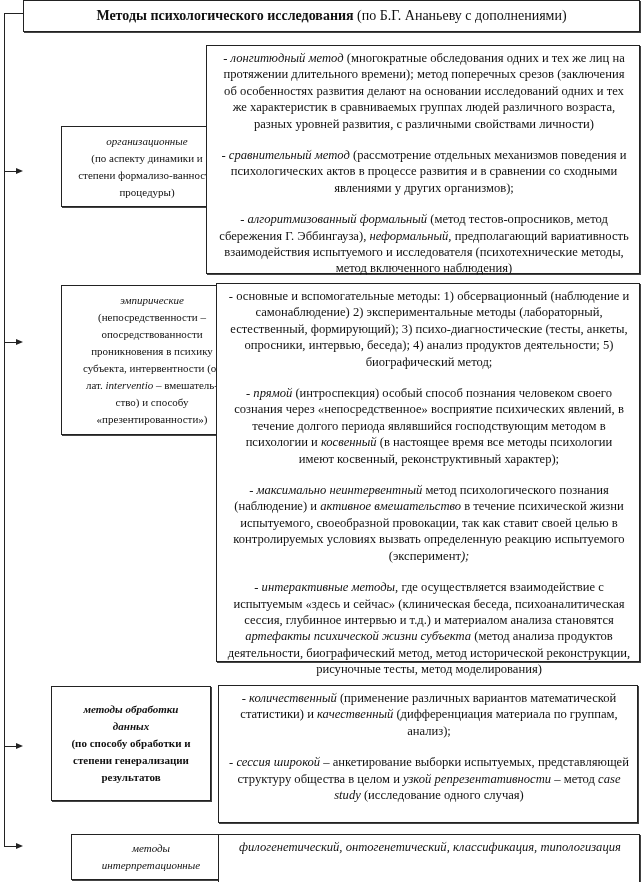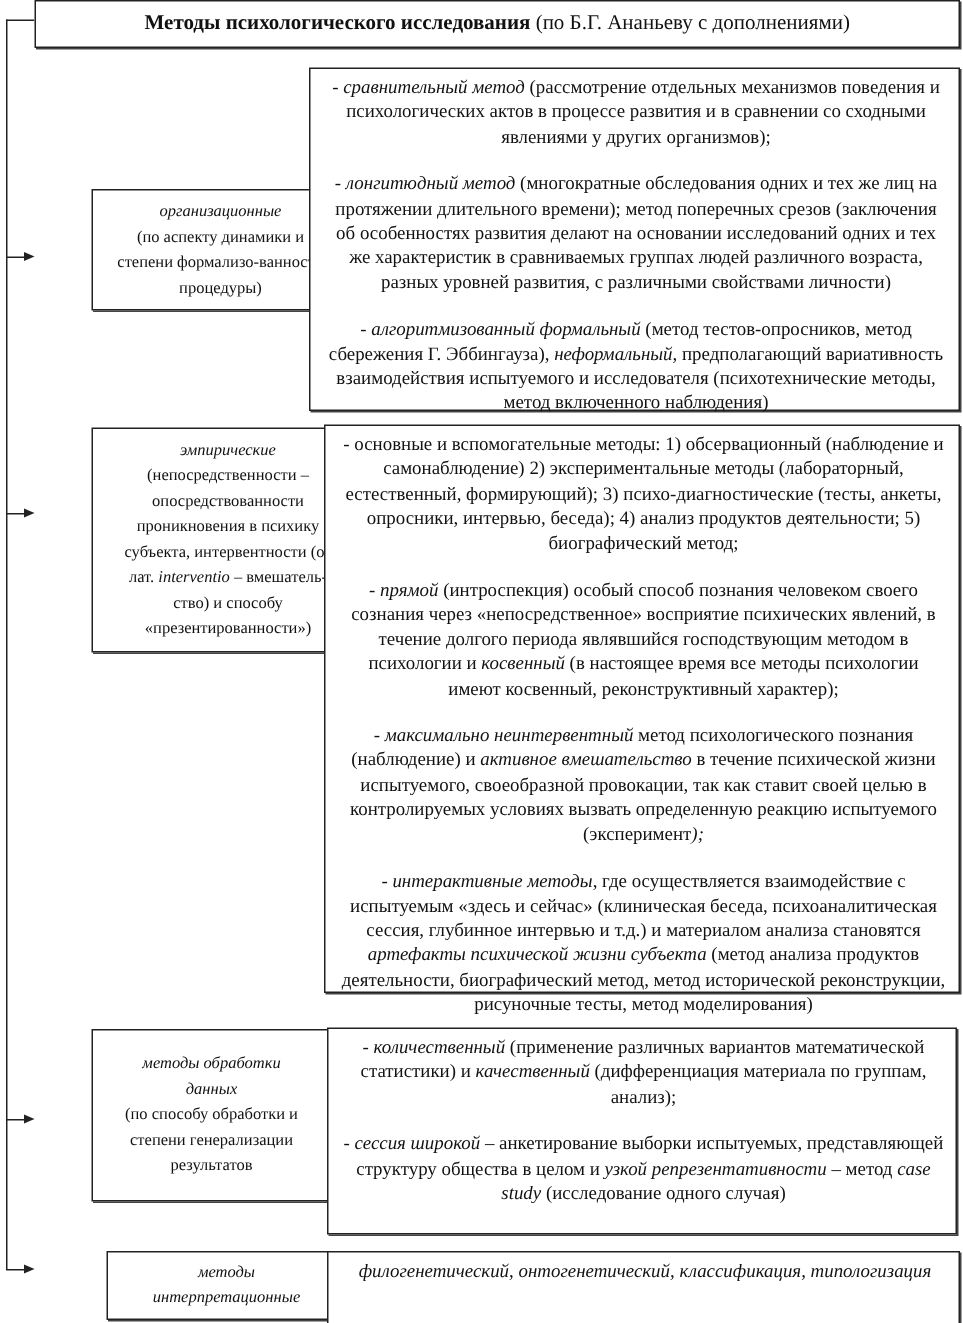--- a/index.html
+++ b/index.html
@@ -38,37 +38,37 @@
   <span>
     <b>Методы психологического исследования</b><span> (по Б.Г. Ананьеву с дополнениями)</span>
   </span>
 </div>
 
 <div class="box left-box" style="left:23px; top:126px; width:172px; height:81px;">
   <div class="it">организационные</div>
   <div>(по аспекту динамики и степени формализо-ванности процедуры)</div>
 </div>
 <div class="box right-box" style="left:206px; top:45px; width:434px; height:229px;">
+  <p>- <i>лонгитюдный метод</i><span> (многократные обследования одних и тех же лиц на протяжении длительного времени); метод поперечных срезов (заключения об особенностях развития делают на основании исследований одних и тех же характеристик в сравниваемых группах людей различного возраста, разных уровней развития, с различными свойствами личности)</span></p>
   <p>- <i>сравнительный метод</i><span> (рассмотрение отдельных механизмов поведения и психологических актов в процессе развития и в сравнении со сходными явлениями у других организмов);</span></p>
-  <p>- <i>лонгитюдный метод</i><span> (многократные обследования одних и тех же лиц на протяжении длительного времени); метод поперечных срезов (заключения об особенностях развития делают на основании исследований одних и тех же характеристик в сравниваемых группах людей различного возраста, разных уровней развития, с различными свойствами личности)</span></p>
   <p>- <i>алгоритмизованный формальный</i><span> (метод тестов-опросников, метод сбережения Г. Эббингауза), </span><i>неформальный,</i><span> предполагающий вариативность взаимодействия испытуемого и исследователя (психотехнические методы, метод включенного наблюдения)</span></p>
 </div>
 
 <div class="box left-box" style="left:23px; top:285px; width:182px; height:150px;">
   <div class="it">эмпирические</div>
   <div><span>(непосредственности – опосредствованности проникновения в психику субъекта, интервентности (от лат.</span> <i>interventio</i><span> – вмешатель-ство) и способу «презентированности»)</span></div>
 </div>
 <div class="box right-box" style="left:216px; top:283px; width:424px; height:379px;">
   <p>- <span>основные и вспомогательные методы: 1) обсервационный (наблюдение и самонаблюдение) 2) экспериментальные методы (лабораторный, естественный, формирующий); 3) психо-диагностические (тесты, анкеты, опросники, интервью, беседа); 4) анализ продуктов деятельности; 5) биографический метод;</span></p>
   <p>- <i>прямой</i><span> (интроспекция) особый способ познания человеком своего сознания через «непосредственное» восприятие психических явлений, в течение долгого периода являвшийся господствующим методом в психологии и </span><i>косвенный</i><span> (в настоящее время все методы психологии имеют косвенный, реконструктивный характер);</span></p>
   <p>- <i>максимально неинтервентный</i><span> метод психологического познания (наблюдение) и </span><i>активное вмешательство</i><span> в течение психической жизни испытуемого, своеобразной провокации, так как ставит своей целью в контролируемых условиях вызвать определенную реакцию испытуемого (эксперимент</span><i>);</i></p>
   <p>- <i>интерактивные методы</i><span>, где осуществляется взаимодействие с испытуемым «здесь и сейчас» (клиническая беседа, психоаналитическая сессия, глубинное интервью и т.д.) и материалом анализа становятся </span><i>артефакты психической жизни субъекта</i><span> (метод анализа продуктов деятельности, биографический метод, метод исторической реконструкции, рисуночные тесты, метод моделирования)</span></p>
 </div>
 
-<div class="box left-box" style="left:23px; top:686px; width:160px; height:115px;">
+<div class="box left-box" style="left:13px; top:686px; width:160px; height:115px;font-weight:bold;">
   <div class="it">методы обработки данных</div>
   <div>(по способу обработки и степени генерализации результатов</div>
 </div>
 <div class="box right-box" style="left:218px; top:685px; width:420px; height:138px;">
   <p>- <i>количественный</i><span> (применение различных вариантов математической статистики) и </span><i>качественный</i><span> (дифференциация материала по группам, анализ);</span></p>
   <p>- <i>сессия широкой</i><span> – анкетирование выборки испытуемых, представляющей структуру общества в целом и </span><i>узкой репрезентативности</i><span> – метод </span><i>case study</i><span> (исследование одного случая)</span></p>
 </div>
 
 <div class="box left-box" style="left:33px; top:834px; width:160px; height:46px;">
   <div class="it">методы интерпретационные</div>

